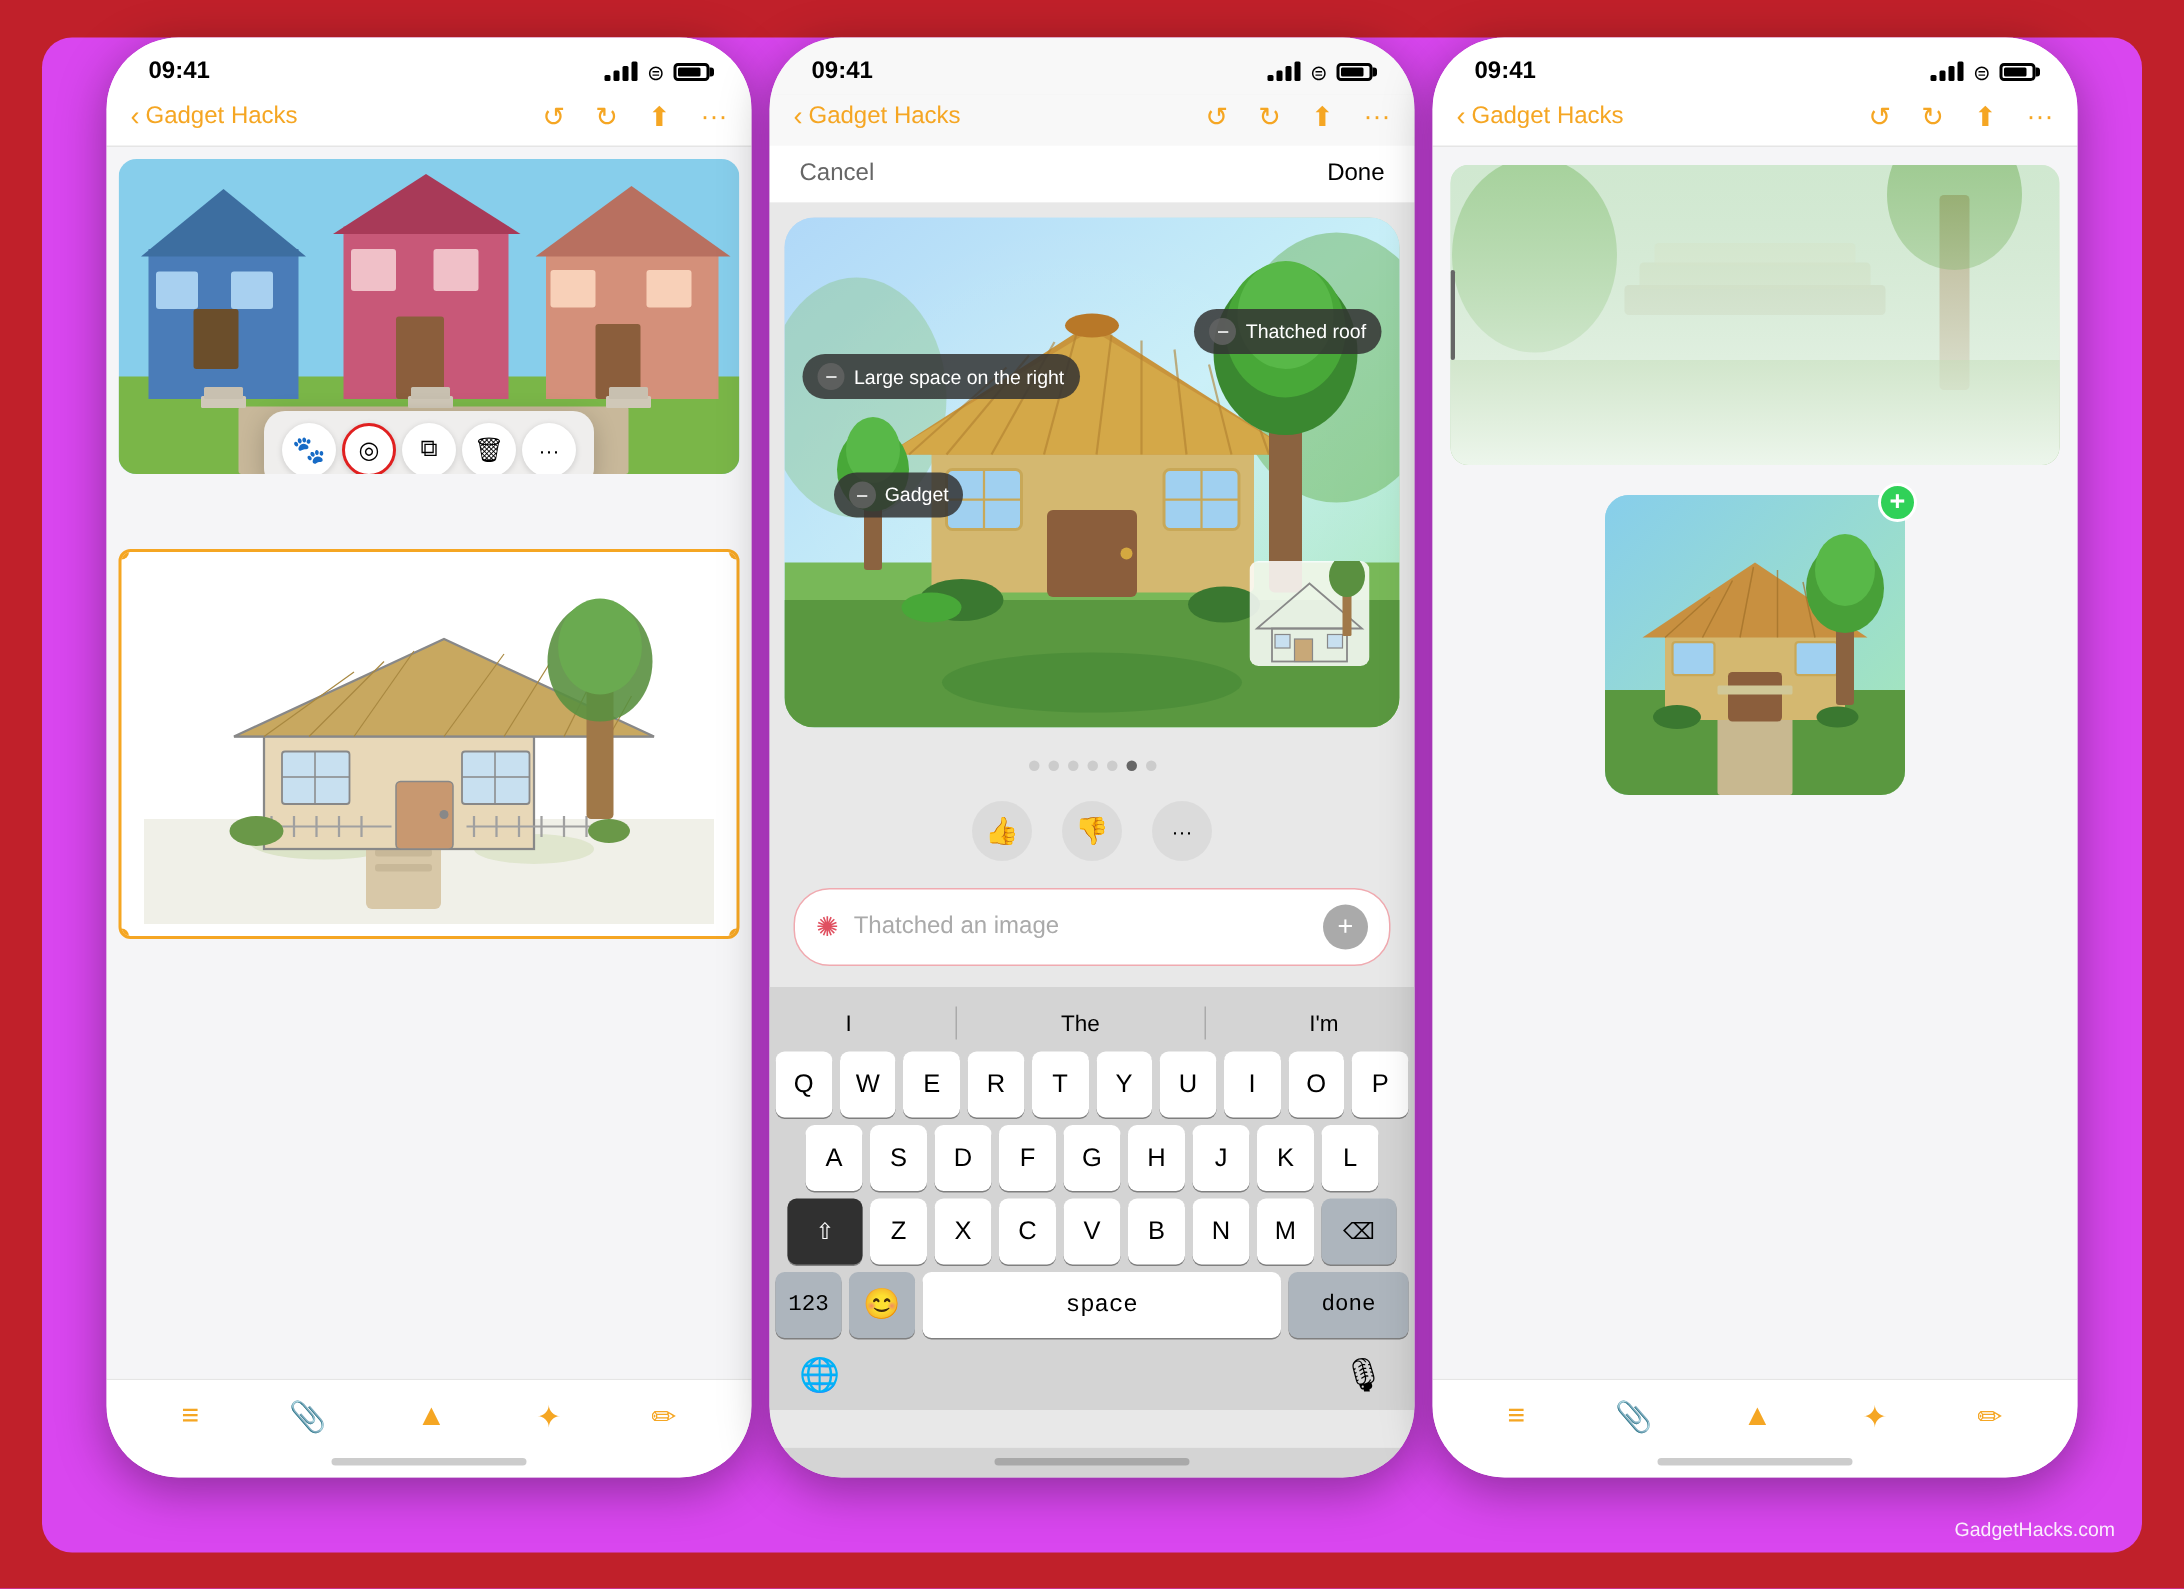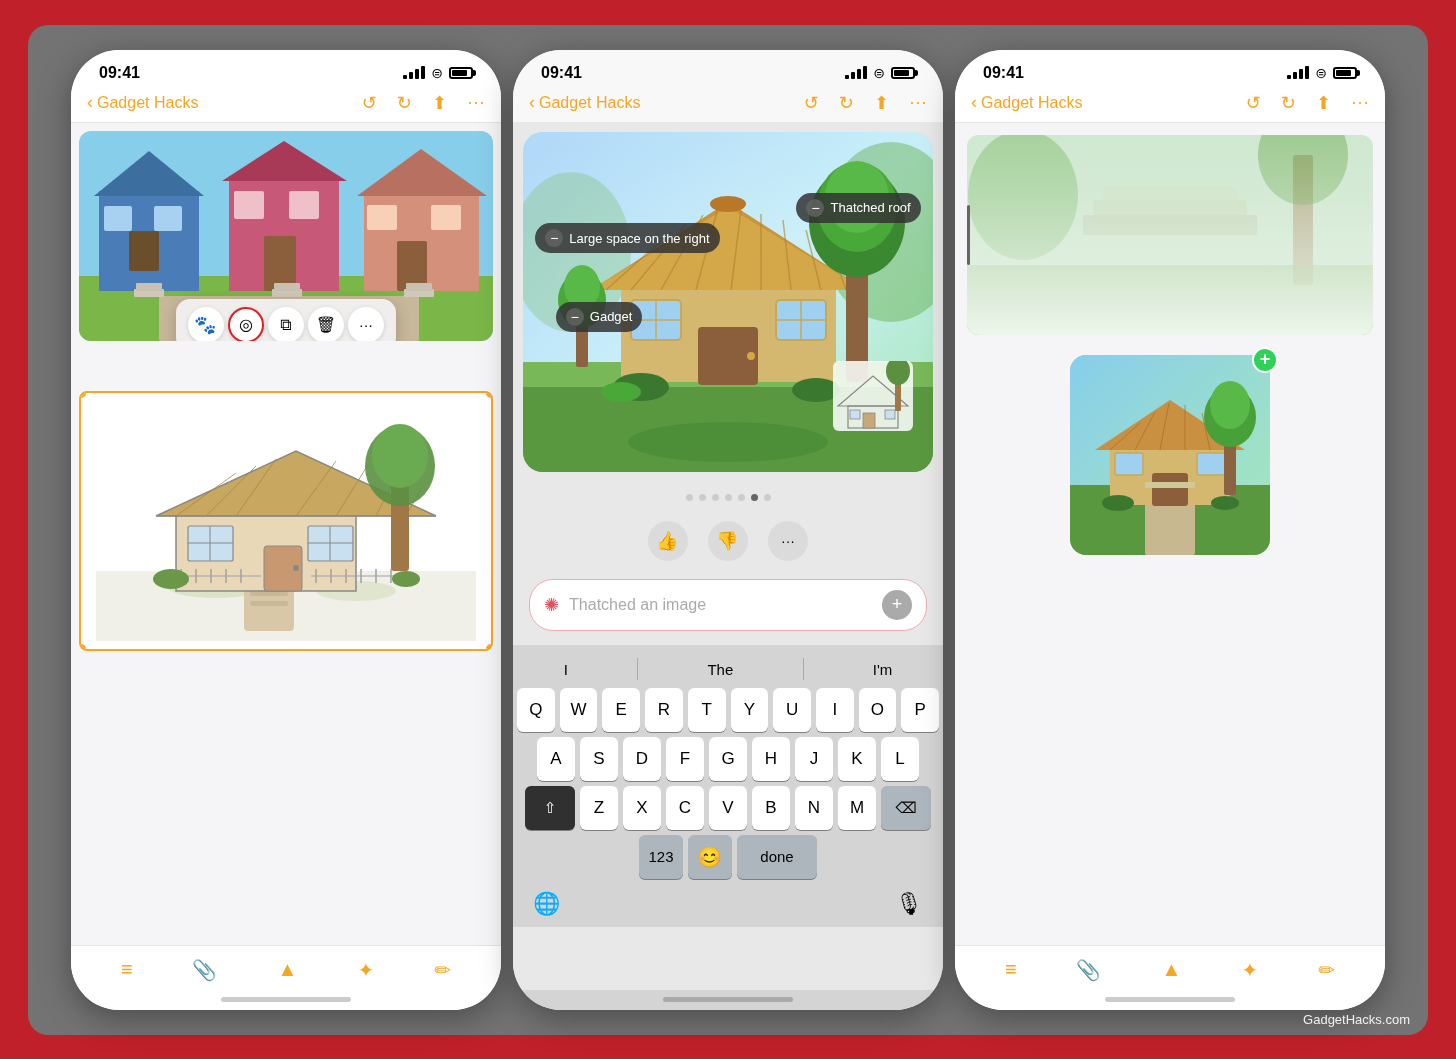--- a/index.html
+++ b/index.html
@@ -9,24 +9,23 @@
       background: #c0202a;
       display: flex;
       align-items: center;
       justify-content: center;
       font-family: -apple-system, BlinkMacSystemFont, 'SF Pro Display', sans-serif;
       overflow: hidden;
     }
     .outer-container {
       width: 1400px;
       height: 1010px;
-      background: #737373;
+      background: #d946ef;
       border-radius: 20px;
       display: flex;
-      align-items: center;
       justify-content: center;
       gap: 12px;
       position: relative;
     }
     .watermark {
       position: absolute;
       bottom: 8px;
       right: 18px;
       color: white;
       font-size: 13px;
@@ -408,20 +407,21 @@
     .key.backspace {
       min-width: 46px;
       max-width: 50px;
     }
     .bottom-key-row {
       display: flex;
       gap: 5px;
       margin-bottom: 4px;
       align-items: center;
       justify-content: center;
+      font-family: Liberation Mono, monospace;
     }
     .key-123 { flex: 0 0 44px; background: #adb5bd; border-radius: 6px; height: 44px; display: flex; align-items: center; justify-content: center; font-size: 15px; box-shadow: 0 1px 0 rgba(0,0,0,0.4); }
     .key-emoji { flex: 0 0 44px; background: #adb5bd; border-radius: 6px; height: 44px; display: flex; align-items: center; justify-content: center; font-size: 20px; box-shadow: 0 1px 0 rgba(0,0,0,0.4); }
     .key-space { flex: 1; background: white; border-radius: 6px; height: 44px; display: flex; align-items: center; justify-content: center; font-size: 16px; box-shadow: 0 1px 0 rgba(0,0,0,0.4); }
     .key-done { flex: 0 0 80px; background: #adb5bd; border-radius: 6px; height: 44px; display: flex; align-items: center; justify-content: center; font-size: 15px; box-shadow: 0 1px 0 rgba(0,0,0,0.4); }
     .globe-mic-row {
       display: flex;
       justify-content: space-between;
       padding: 8px 16px 4px;
       background: #d4d4d4;
@@ -668,20 +668,24 @@
         <span class="nav-title">Gadget Hacks</span>
       </div>
       <div class="nav-actions">
         <span class="nav-icon">↺</span>
         <span class="nav-icon">↻</span>
         <span class="nav-icon">⬆</span>
         <span class="nav-icon">···</span>
       </div>
     </div>
 
+    <div class="cancel-done-bar">
+      <span class="cancel-btn">Cancel</span>
+      <span class="done-btn">Done</span>
+    </div>
 
     <div class="phone-content" style="background:#e8e8e8; flex:1; display:flex; flex-direction:column; overflow:hidden;">
 
       <div class="image-with-labels" style="flex-shrink:0;">
         <div class="ai-image-bg">
           <svg width="100%" height="340" viewBox="0 0 414 340" preserveAspectRatio="xMidYMid slice">
 
             <defs>
               <linearGradient id="skyGrad" x1="0" y1="0" x2="1" y2="1">
                 <stop offset="0%" stop-color="#b0d8f8"></stop>
@@ -838,20 +842,21 @@
           <div class="key">C</div>
           <div class="key">V</div>
           <div class="key">B</div>
           <div class="key">N</div>
           <div class="key">M</div>
           <div class="key special backspace">⌫</div>
         </div>
         <div class="bottom-key-row">
           <div class="key-123">123</div>
           <div class="key-emoji">😊</div>
+          <div class="key-space">space</div>
           <div class="key-done">done</div>
         </div>
         <div class="globe-mic-row">
           <span style="font-size:22px;">🌐</span>
           <span style="font-size:22px;">🎙</span>
         </div>
       </div>
     </div>
     <div class="home-indicator" style="background:#d4d4d4;">
       <div class="home-bar"></div>

